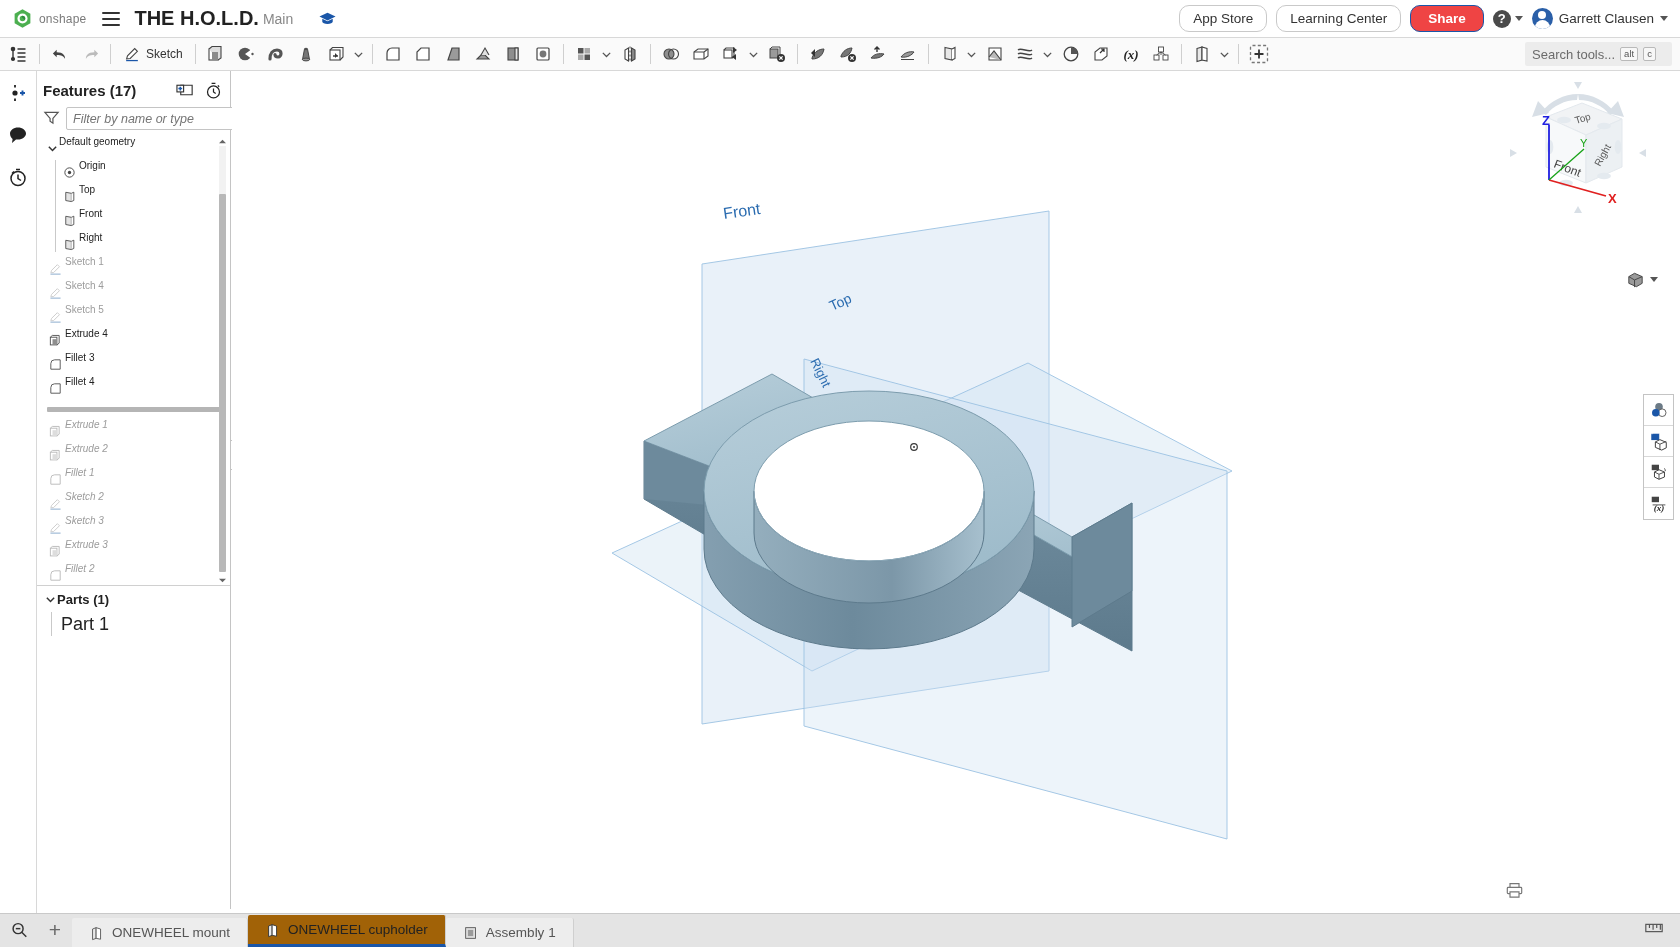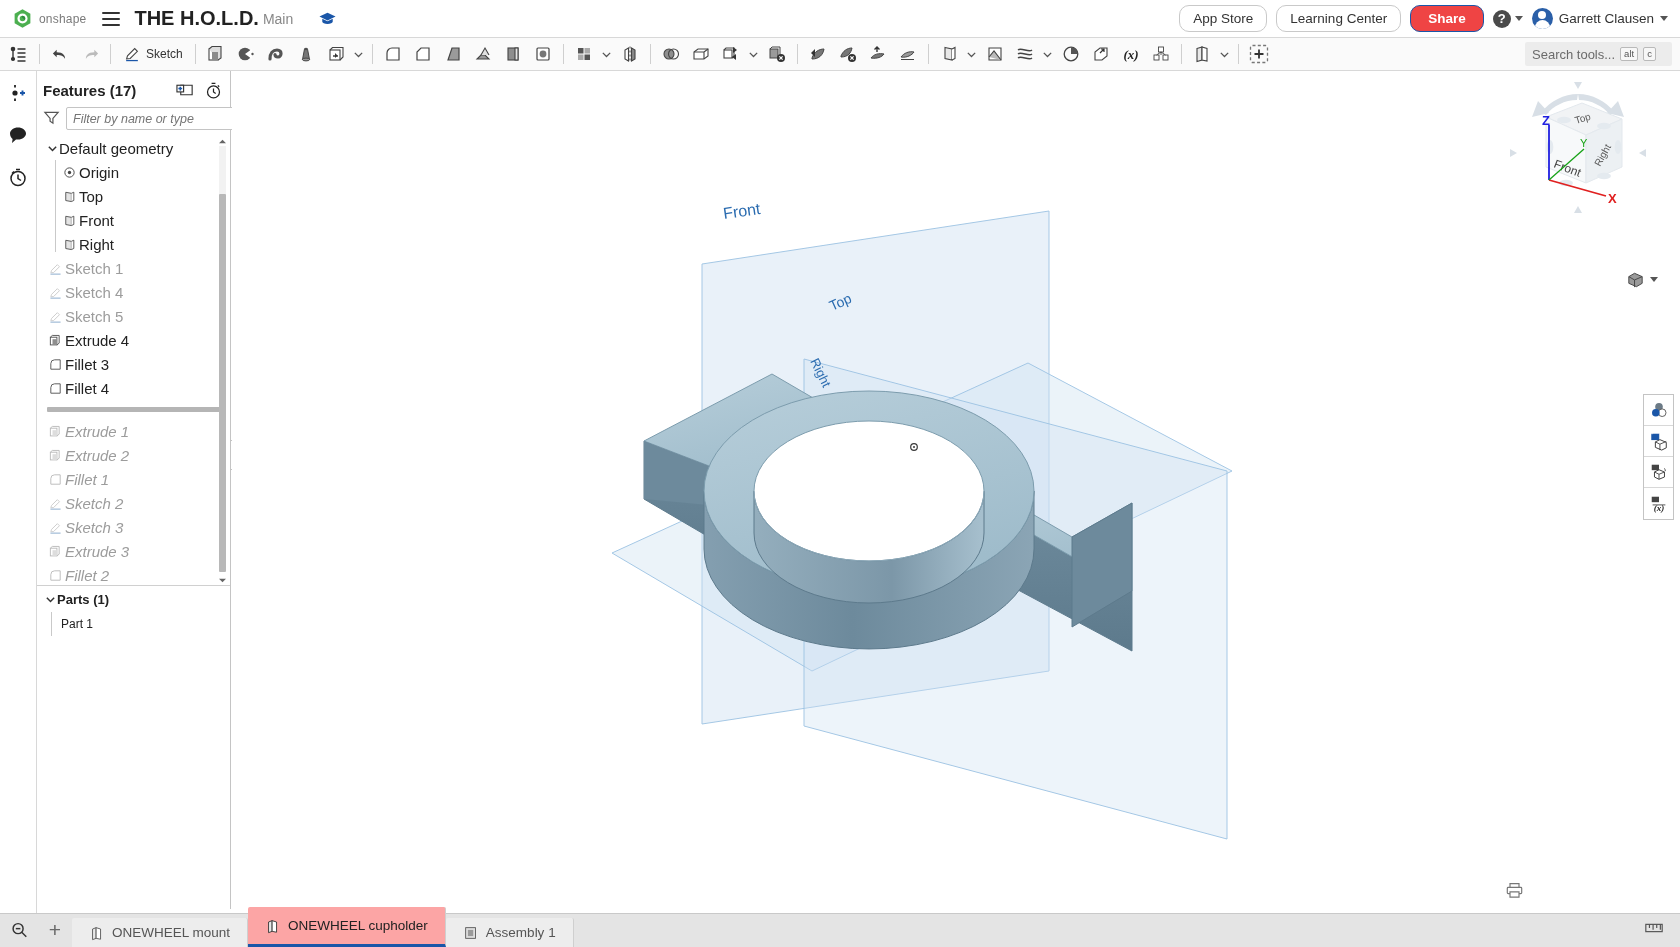--- a/index.html
+++ b/index.html
@@ -85,35 +85,35 @@
   .filterrow { display:flex; align-items:flex-start; gap: 6px; padding: 4px 6px 6px 6px; }
   .filter-ic { width: 20px; height: 20px; display:flex;align-items:center;justify-content:center; cursor:pointer;}
   .filter-input {
     flex: 1; height: 23px; border: 1px solid #c4c4c4; border-radius: 2px; background:#fff;
     font-size: 12.5px; font-style: italic; color: #9a9a9a; padding: 0 6px;
     font-family: "Liberation Sans", sans-serif;
   }
   .treewrap { position: relative; flex: 1 1 auto; max-height: 450px; overflow: hidden;
      border-bottom: 1px solid #d0d0d0; }
   .tree { padding-left: 4px; }
-  .tnode { display:flex; align-items:center; height: 24px; font-size: 15px; color:#222;
+  .tnode { display:flex; height: 24px; font-size: 10px; color:#222;
      padding-left: 4px; cursor: pointer; white-space:nowrap; }
   .tnode .chev { width: 14px; display:flex;align-items:center;justify-content:center; }
   .tnode .tic { width: 20px; display:flex;align-items:center;justify-content:center; flex:none;}
   .tnode.child { padding-left: 18px; }
   .tnode.dim { color: #9c9c9c; }
   .tnode.dim.ital { font-style: italic; }
   .tnode.ital { font-style: italic; }
   .rollbar { height: 5px; background: #b5b5b5; margin: 7px 10px 7px 6px; border-radius: 1px; cursor: pointer;}
   .tscroll { position:absolute; right: 3px; top: 0; width: 9px; height: 100%; }
   .tscroll .track { position:absolute; top:10px; bottom: 16px; left: 1px; width: 7px; background:#f2f2f2; }
   .tscroll .thumb { position:absolute; left:1px; width:7px; background:#b8b8b8; border-radius:1px; }
   .tscroll .arw { position:absolute; left:0; width:9px; height:10px; display:flex;align-items:center;justify-content:center;cursor:pointer;}
   .partshead { display:flex;align-items:center;height:26px;font-size:13px;font-weight:bold;color:#222;padding-left:6px;cursor:pointer;}
-  .partsrow { display:flex;align-items:center;height:24px;font-size:12px;color:#222;padding-left:24px;cursor:pointer;position:relative;}
+  .partsrow { display:flex;align-items:center;height:24px;font-size:18px;color:#222;padding-left:24px;cursor:pointer;position:relative;}
   .partsrow::before { content:''; position:absolute;left:14px;top:0;bottom:0;width:1px;background:#c9c9c9;}
   .flyout { position:absolute; left: 194px; top: 369px; width: 28px; height: 30px;
     background:#fff; border:1px solid #c4c4c4; border-left:none; display:flex;align-items:center;justify-content:center;cursor:pointer;}
 
   
   .graphics {
     position: absolute; top: 71px; left: 232px; width: 1448px; height: 847px;
     background: #ffffff; overflow: hidden;
   }
   .viewcube { position: absolute; right: 22px; top: 8px; width: 160px; height: 145px; }
@@ -129,21 +129,21 @@
     background: #e4e4e4; border-top: 1px solid #c9c9c9; display: flex; align-items: flex-end;
   }
   .bb-left { width: 38px; height: 34px; display:flex;align-items:center;justify-content:center;cursor:pointer;}
   .bb-plus { width: 34px; height: 34px; display:flex;align-items:center;justify-content:center;cursor:pointer;
     font-size: 21px; color: #6a6a6a; }
   .tab {
     height: 29px; display:flex; align-items:center; gap:7px; padding: 0 17px; cursor:pointer;
     background: #ededed; border-right: 1px solid #cfcfcf; font-size: 13.5px; color: #555;
     border-top-left-radius: 2px; border-top-right-radius: 2px;
   }
-  .tab.active { background: #fca5a5; color:#222; height: 40px; border-bottom: 3px solid #1a56a8; }
+  .tab.active { background: #a16207; color:#222; height: 32px; border-bottom: 3px solid #1a56a8; }
   .bb-right { margin-left:auto; display:flex; align-items:center; gap: 18px; padding: 0 16px 5px 0;}
   .bb-ric { cursor:pointer; }
   .print-over { position:absolute; right: 155px; bottom: 44px; cursor:pointer; }
   .panel-shadow { position:absolute; left:93px; bottom:34px; width:470px; height:4px; background:#fff; }
 </style>
 </head>
 <body>
 
 <div class="app">
 

